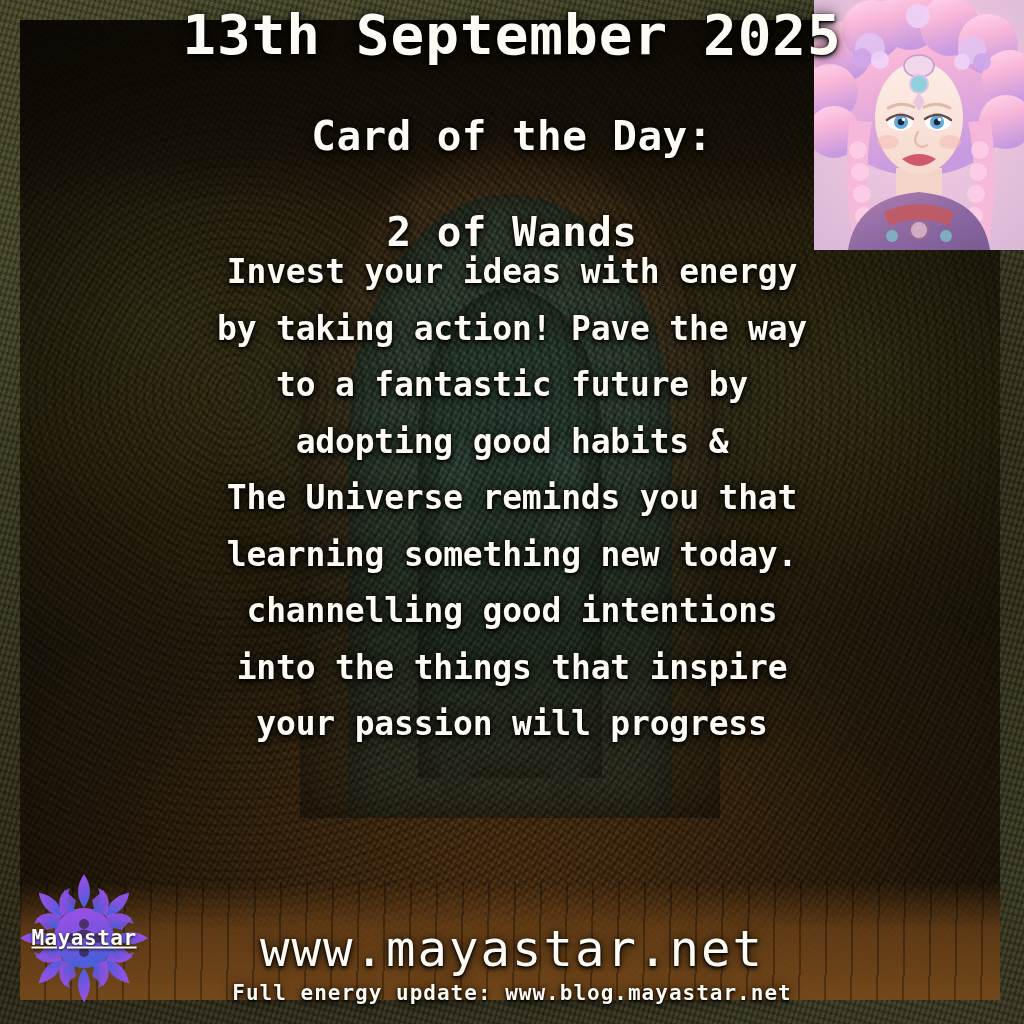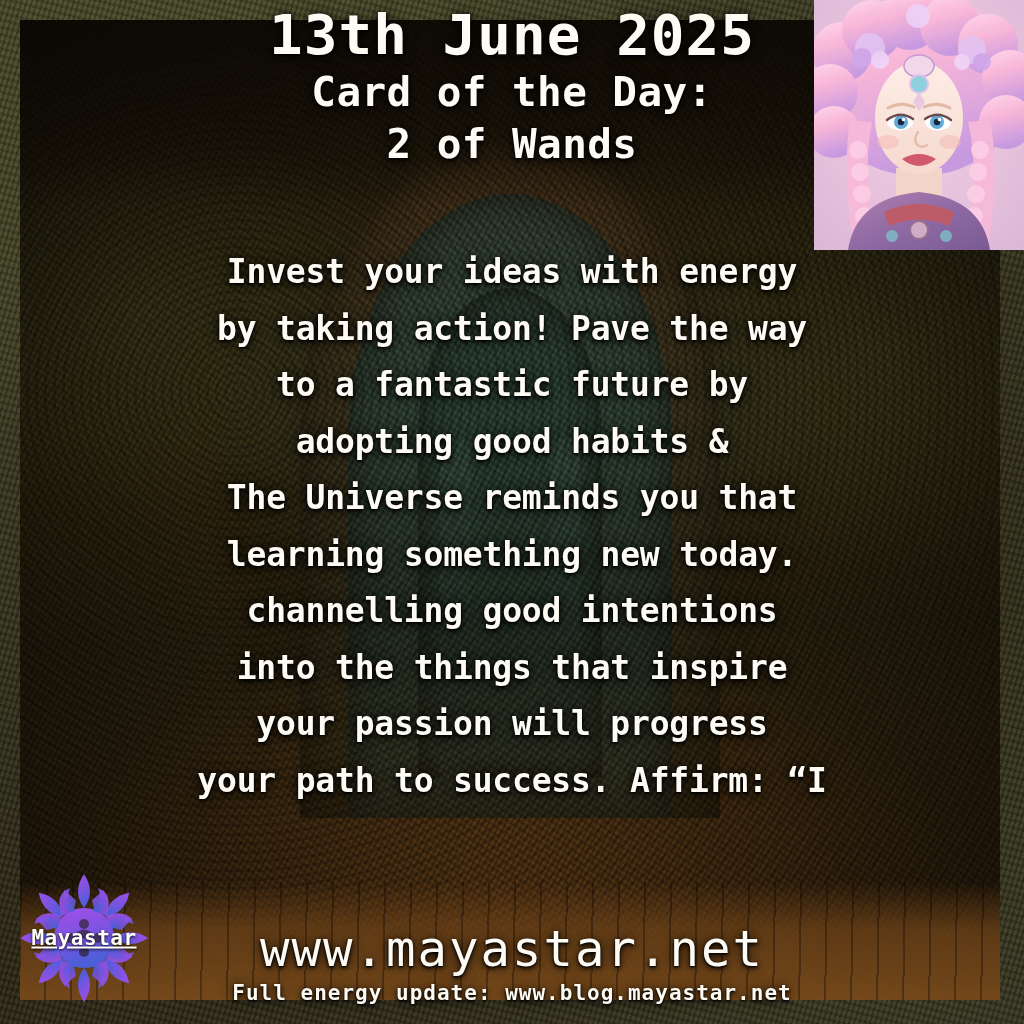--- a/index.html
+++ b/index.html
@@ -113,21 +113,21 @@
   .txt{
     color:#fdfbf4;
     text-align:center;
     text-shadow:0 2px 5px rgba(0,0,0,.92),0 0 14px rgba(0,0,0,.75),0 1px 2px rgba(0,0,0,1);
     letter-spacing:.4px;
     white-space:nowrap;
   }
 
   .header{position:absolute;left:0;right:0;top:4px;}
   .h-date{font-size:56px;line-height:62px;font-weight:700;letter-spacing:1px;}
-  .h-sub{font-size:41px;line-height:52px;font-weight:700;}
+  .h-sub{font-size:41px;line-height:52px;font-weight:700;margin-top:44px;}
 
   .body-block{position:absolute;left:0;right:0;top:244px;}
   .body-line{font-size:33px;line-height:56.5px;font-weight:700;letter-spacing:-.2px;}
 
   .footer{position:absolute;left:0;right:0;bottom:12px;}
   .f-site{font-size:49px;line-height:48px;font-weight:400;letter-spacing:2px;}
   .f-blog{font-size:21px;line-height:38px;font-weight:700;letter-spacing:1px;}
 
   
   .logo{position:absolute;left:8px;bottom:22px;width:152px;height:128px;}
@@ -263,36 +263,35 @@
       <path d="M88 159 q17 -5 34 0" stroke="#a8癸" stroke-width="0" fill="none"></path>
 
       <ellipse cx="74" cy="142" rx="11" ry="7" fill="#f4b9b4" opacity=".55"></ellipse>
       <ellipse cx="136" cy="142" rx="11" ry="7" fill="#f4b9b4" opacity=".55"></ellipse>
     </svg>
   </div>
 
   <div class="content">
 
     <div class="header">
-      <div class="txt h-date">13th June 2025</div>
+      <div class="txt h-date">13th September 2025</div>
       <div class="txt h-sub">Card of the Day:</div>
       <div class="txt h-sub">2 of Wands</div>
     </div>
 
     <div class="body-block">
       <div class="txt body-line">Invest your ideas with energy</div>
       <div class="txt body-line">by taking action! Pave the way</div>
       <div class="txt body-line">to a fantastic future by</div>
       <div class="txt body-line">adopting good habits &amp;</div>
       <div class="txt body-line">The Universe reminds you that</div>
       <div class="txt body-line">learning something new today.</div>
       <div class="txt body-line">channelling good intentions</div>
       <div class="txt body-line">into the things that inspire</div>
       <div class="txt body-line">your passion will progress</div>
-      <div class="txt body-line">your path to success. Affirm: “I</div>
     </div>
 
     <div class="footer">
       <div class="txt f-site">www.mayastar.net</div>
       <div class="txt f-blog">Full energy update: www.blog.mayastar.net</div>
     </div>
 
   </div>
 
   <div class="logo">

